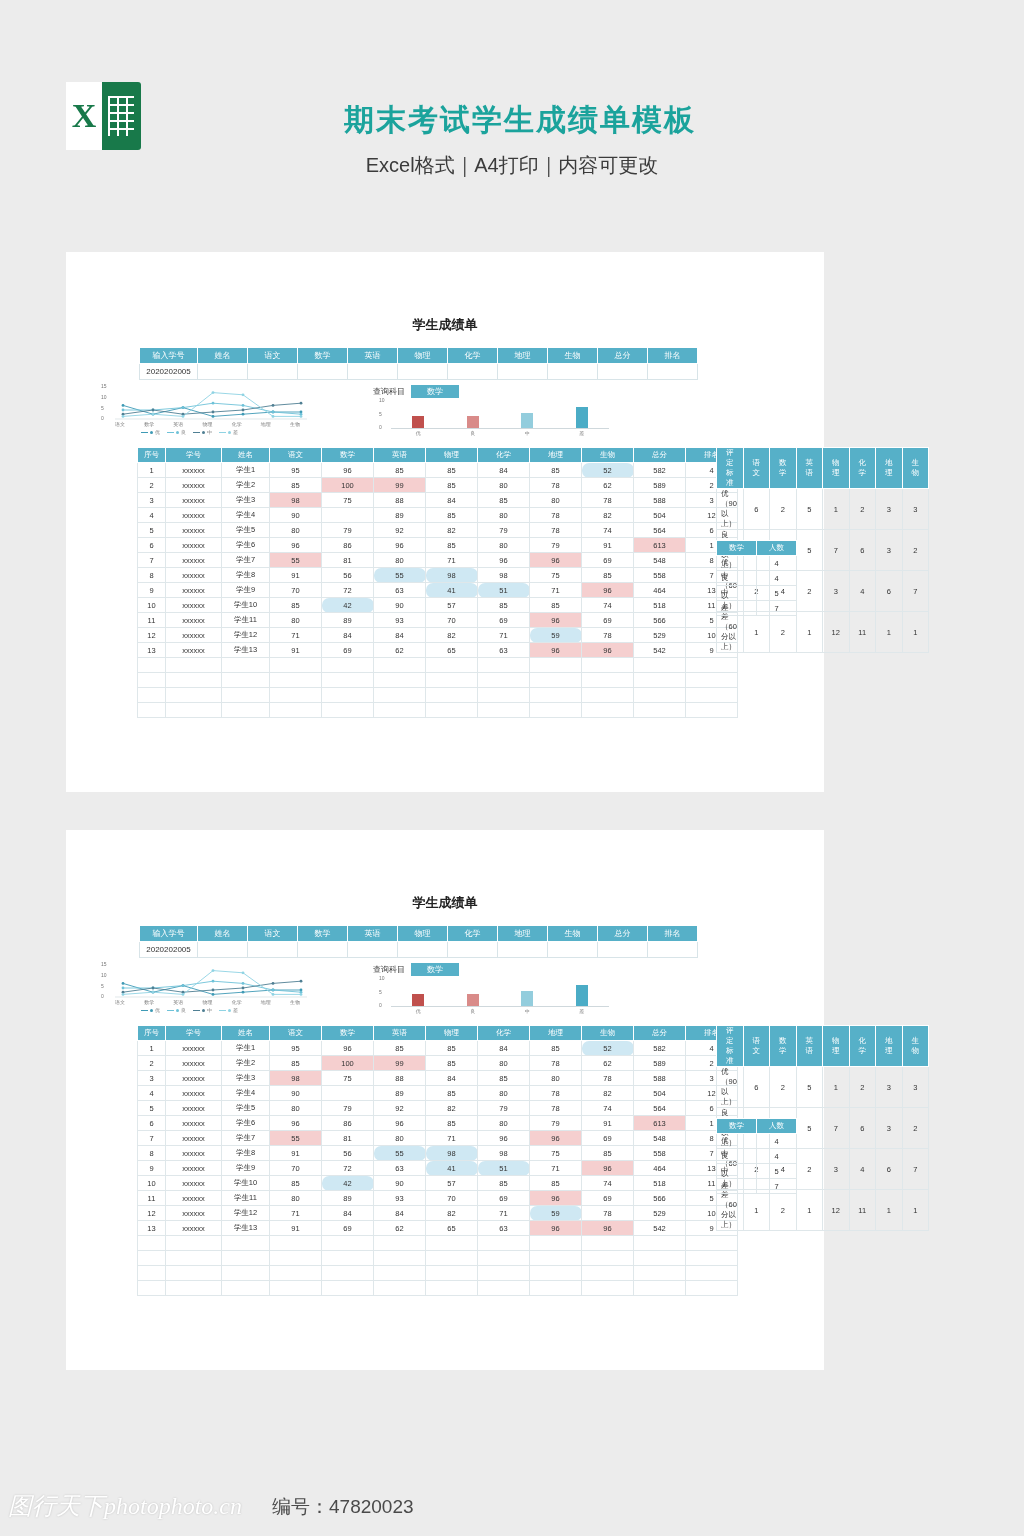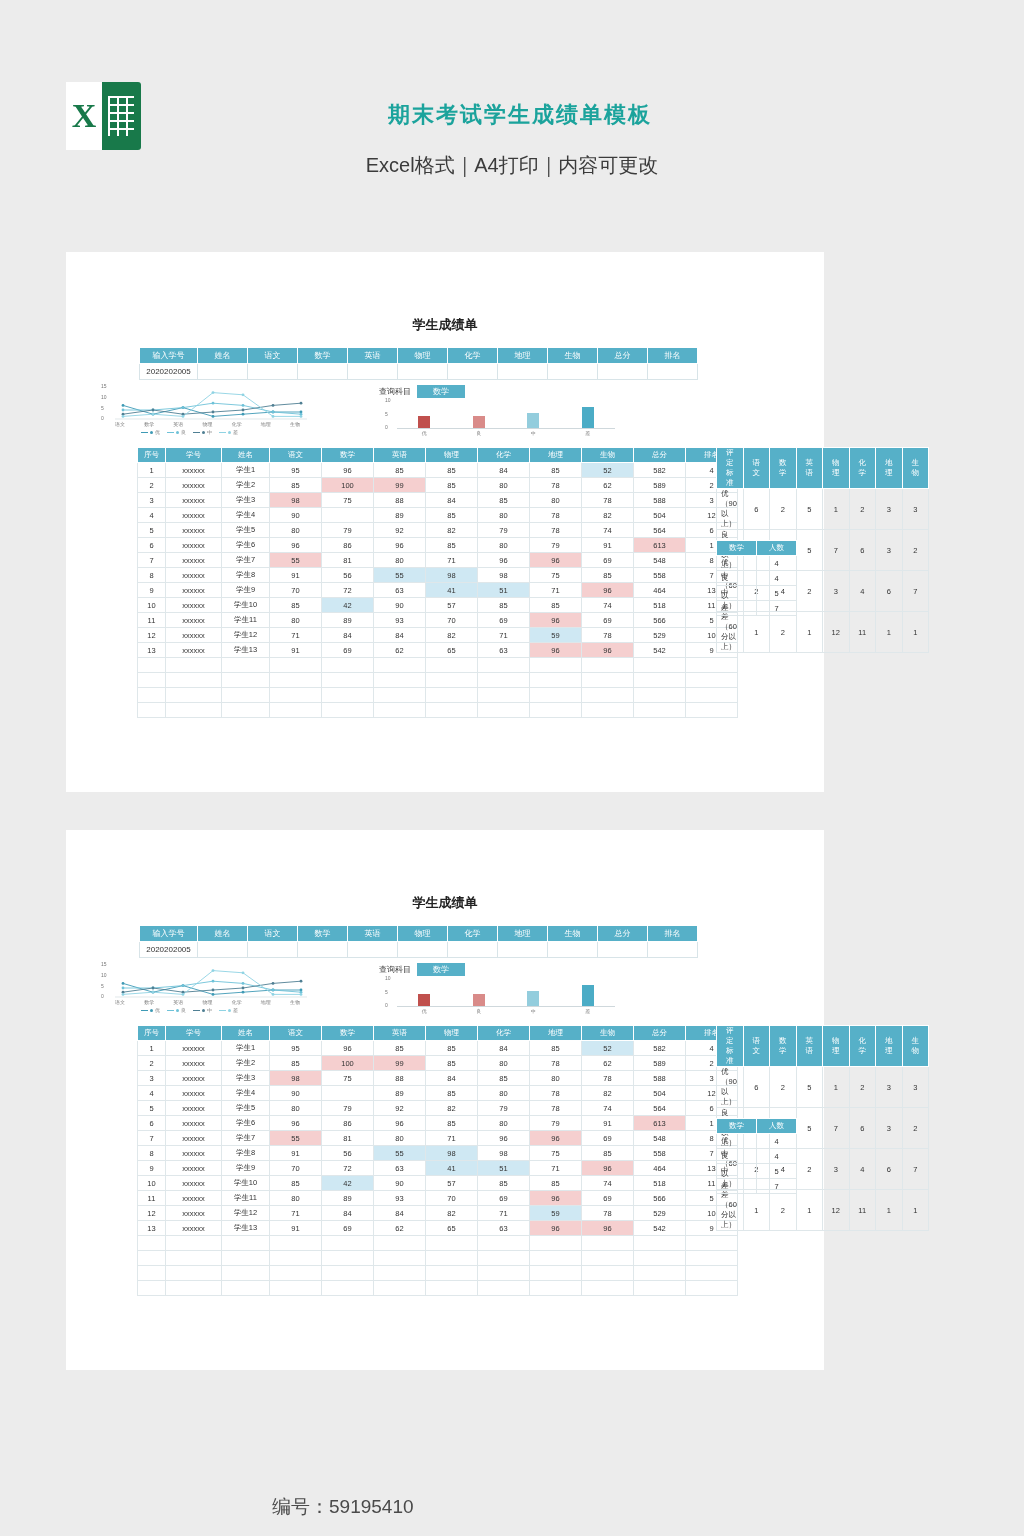--- a/index.html
+++ b/index.html
@@ -32,21 +32,21 @@
   }
   .xls-logo .grid {
     position:absolute; left:42px; top:14px; width:26px; height:40px;
     background:
       repeating-linear-gradient(to bottom,#ffffff 0 2px, transparent 2px 8px),
       repeating-linear-gradient(to right,#ffffff 0 2px, transparent 2px 9px);
     background-color:#18794a;
   }
   .title-main {
     position:absolute; left:0; right:0; top:100px;
-    text-align:center; color:#1ba39c; font-size:22px; font-weight:bold;
+    text-align:center; color:#1ba39c; font-size:30px; font-weight:bold;
     letter-spacing:2px;
     padding-left:16px;
   }
   .title-sub {
     position:absolute; left:0; right:0; top:152px;
     text-align:center; color:#3b3b3b; font-size:20px;
   }
   
   .sheet {
     position:absolute; left:66px; width:758px; background:#ffffff;
@@ -81,21 +81,21 @@
   .line-chart .ylab { position:absolute; left:0; font-size:5px; color:#777; }
   .line-chart svg { position:absolute; left:14px; top:0; }
   .lc-xlabels { position:absolute; left:14px; top:36px; width:185px;
                 display:flex; justify-content:space-between; }
   .lc-xlabels span { font-size:5px; color:#777; }
   .lc-legend { position:absolute; left:40px; top:44px; display:flex; gap:7px; align-items:center; }
   .lc-legend .li { display:flex; align-items:center; gap:2px; font-size:5px; color:#777; }
   .lc-legend .dot { width:3px; height:3px; border-radius:50%; display:inline-block; }
   .lc-legend .ln { width:7px; height:1px; display:inline-block; }
 
-  .bar-panel { position:absolute; left:278px; top:0; width:285px; height:52px; }
+  .bar-panel { position:absolute; left:272px; top:0; width:285px; height:52px; }
   .bar-head { position:absolute; left:0; top:0; display:flex; align-items:center; gap:6px; }
   .bar-head .lbl { font-size:8px; color:#333; }
   .bar-head .sel {
     background:#56b0c8; color:#fff; font-size:8px; padding:1px 16px; 
   }
   .bar-chart { position:absolute; left:6px; top:14px; width:230px; height:38px; }
   .bar-chart .yax { position:absolute; left:0; top:0; font-size:5px; color:#777; }
   .bar-chart .plot { position:absolute; left:12px; top:0; right:0; height:30px;
                      border-bottom:1px solid #cfd8dc; display:flex; align-items:flex-end;
                      justify-content:space-around; }
@@ -135,21 +135,21 @@
   table.cnt th {
     background:#56b0c8; color:#fff; font-weight:normal;
     border:1px solid #fff; height:15px; font-size:7.5px; padding:0 10px;
   }
   table.cnt td {
     border:1px solid #dfe7ea; height:15px; text-align:center;
     color:#333; font-size:7.5px;
   }
   table.cnt td.lbl { text-align:left; padding-left:4px; }
 
-  .hl-blue { background:#cfe8f3; }
+  .hl-blue { background:#cfe8f3;border-radius:7px; }
   .hl-pink { background:#f5cfcf; }
 
   
   .footer {
     position:absolute; left:0; bottom:0; width:100%; height:60px;
   }
   .wm-text {
     position:absolute; left:8px; bottom:14px;
     font-size:24px; color:#ffffff; font-style:italic;
     font-family:"Liberation Serif", serif;
@@ -1166,16 +1166,17 @@
               <td class="lbl">差</td>
               <td>7</td>
             </tr>
           </tbody>
       </table>
     </div>
   </div>
   </div>
 
 <div class="footer">
+  <span class="wm-text">图行天下photophoto.cn</span>
   <span class="wm-id">
-    <span>编号：</span><span>59195410</span>
+    <span>编号：</span><span>47820023</span>
   </span>
 </div>
 
 </body></html>

